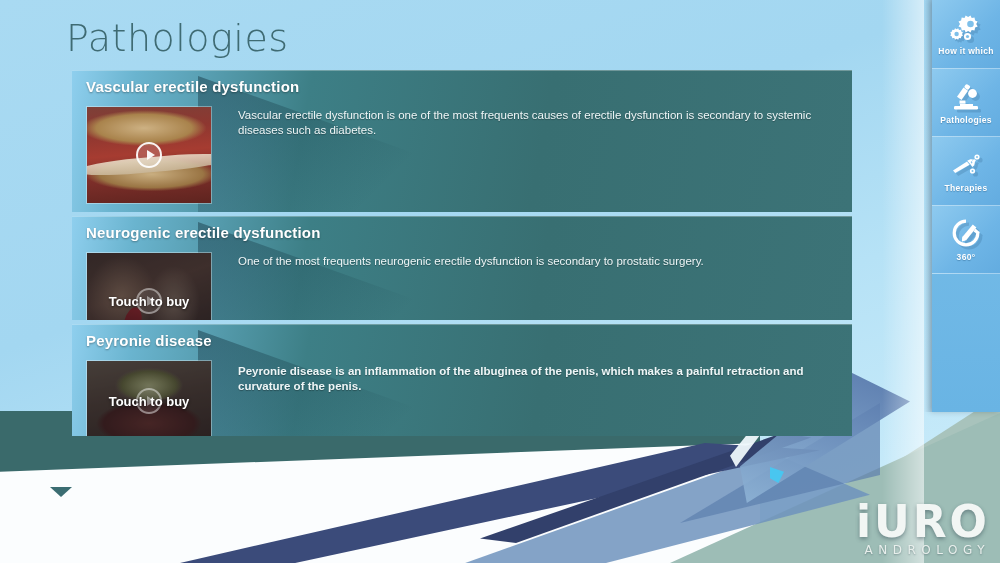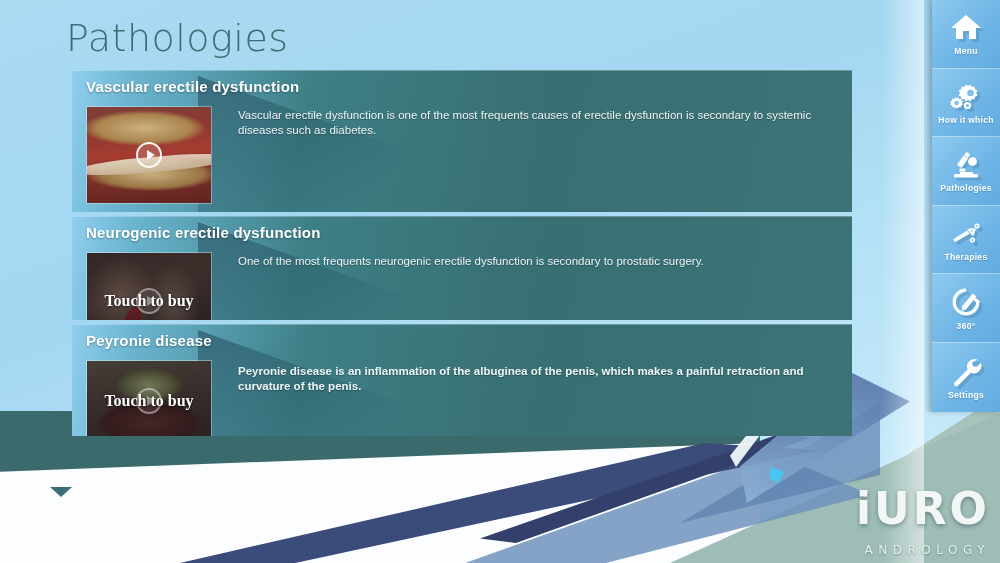--- a/index.html
+++ b/index.html
@@ -166,23 +166,22 @@
     border-left:8px solid rgba(255,255,255,.95);
     border-top:5px solid transparent;
     border-bottom:5px solid transparent;
   }
   .play-btn.faint { border-color:rgba(255,255,255,.42); background:rgba(255,255,255,.08); }
   .play-btn.faint i { border-left-color:rgba(255,255,255,.45); }
 
   .buy-label {
     position:absolute; left:0; right:0; top:50%; transform:translateY(-50%);
     text-align:center; z-index:3;
-    color:#ffffff; font-size:16px; font-weight:bold;
+    color:#ffffff; font-size:13px; font-weight:bold;
     text-shadow:0 1px 3px rgba(0,0,0,.7);
-    font-family:Liberation Serif, serif;
   }
 
   .card-desc {
     position:absolute; left:166px; top:38px; right:24px; z-index:4;
     color:#eef6f7; font-size:11.5px; line-height:15px;
     text-shadow:0 1px 1px rgba(0,0,0,.3);
   }
   .card.c3 .card-desc { top:40px;font-weight:bold; }
 
   
@@ -232,21 +231,21 @@
     position:absolute; right:10px; bottom:6px;
     text-align:right; pointer-events:none;
   }
   #logo-main {
     color:#f2f6f4; font-size:44px; font-weight:bold; letter-spacing:3px;
     line-height:40px;
     font-family:"DejaVu Sans", sans-serif;
     text-shadow:0 2px 4px rgba(40,60,70,.45);
   }
   #logo-sub {
-    color:#e8efec; font-size:12px; letter-spacing:5.5px; margin-top:14px;
+    color:#e8efec; font-size:12px; letter-spacing:5.5px; margin-top:1px;
     font-family:"DejaVu Sans", sans-serif;
     text-shadow:0 1px 2px rgba(40,60,70,.4);
   }
 </style>
 </head>
 <body>
 
 <div id="bg">
   <div class="bg-sky"></div>
   <div class="bg-teal-block"></div>
@@ -312,28 +311,20 @@
     <div class="card-desc">Peyronie disease is an inflammation of the albuginea of the penis, which makes a painful retraction and curvature of the penis.</div>
   </div>
 </div>
 
 <div id="scroll-down"></div>
 
 <div id="sidebar-glow"></div>
 <div id="sidebar-edge"></div>
 <nav id="sidebar">
 
-  <div class="side-item">
-    <span class="ico">
-      <svg viewBox="0 0 32 32">
-          <path d="M16 4 L31 17 h-5 v11 h-7 v-8 h-6 v8 H6 V17 H1 Z"></path>
-        </svg>
-    </span>
-    <span class="side-label">Menu</span>
-  </div>
 
   <div class="side-item">
     <span class="ico">
       <svg viewBox="0 0 32 32">
         <path d="M20.5 4.5l1.2 2.6 2.8-.5.6 2.8 2.6 1.2-1.5 2.4 1.5 2.4-2.6 1.2-.6 2.8-2.8-.5-1.2 2.6-2.4-1.5-2.4 1.5-1.2-2.6-2.8.5-.6-2.8-2.6-1.2 1.5-2.4-1.5-2.4 2.6-1.2.6-2.8 2.8.5 1.2-2.6 2.4 1.5z"></path>
         <circle cx="20.5" cy="13" r="3.3" fill="#7ec0ea"></circle>
         <path d="M8.2 17.3l.8 1.7 1.9-.3.4 1.9 1.7.8-1 1.6 1 1.6-1.7.8-.4 1.9-1.9-.3-.8 1.7-1.6-1-1.6 1-.8-1.7-1.9.3-.4-1.9-1.7-.8 1-1.6-1-1.6 1.7-.8.4-1.9 1.9.3.8-1.7 1.6 1z"></path>
         <circle cx="6.6" cy="23" r="2.2" fill="#7ec0ea"></circle>
         <circle cx="17.5" cy="25.5" r="3.6"></circle>
         <circle cx="17.5" cy="25.5" r="1.6" fill="#7ec0ea"></circle>
@@ -376,26 +367,18 @@
       <svg viewBox="0 0 32 32">
         <path d="M16 2.6A13.4 13.4 0 1 0 29.4 16h-3.2A10.2 10.2 0 1 1 16 5.8z"></path>
         <path d="M25.4 11.6l4.4 3.6-1.6 2.6-4.6-3.4z"></path>
         <path d="M22.8 7.6l3.6 2.8-9.6 12.2-4.6 1.6.6-4.8z"></path>
         <path d="M12.4 19.4l4.6 3.6-5.2 1.6z" fill="#ffffff"></path>
       </svg>
     </span>
     <span class="side-label">360°</span>
   </div>
 
-  <div class="side-item" style="border-bottom:none;">
-    <span class="ico">
-      <svg viewBox="0 0 32 32">
-        <path d="M27.4 4.6a7.6 7.6 0 0 0-9.8 9.9L4.8 27.2a2.4 2.4 0 0 0 3.4 3.4l12.7-12.8a7.6 7.6 0 0 0 9.9-9.8l-4.1 4.1-3.8-1-1-3.8z"></path>
-      </svg>
-    </span>
-    <span class="side-label">Settings</span>
-  </div>
 </nav>
 
 <div id="logo">
   <div id="logo-main">iURO</div>
   <div id="logo-sub">ANDROLOGY</div>
 </div>
 
 </body></html>

